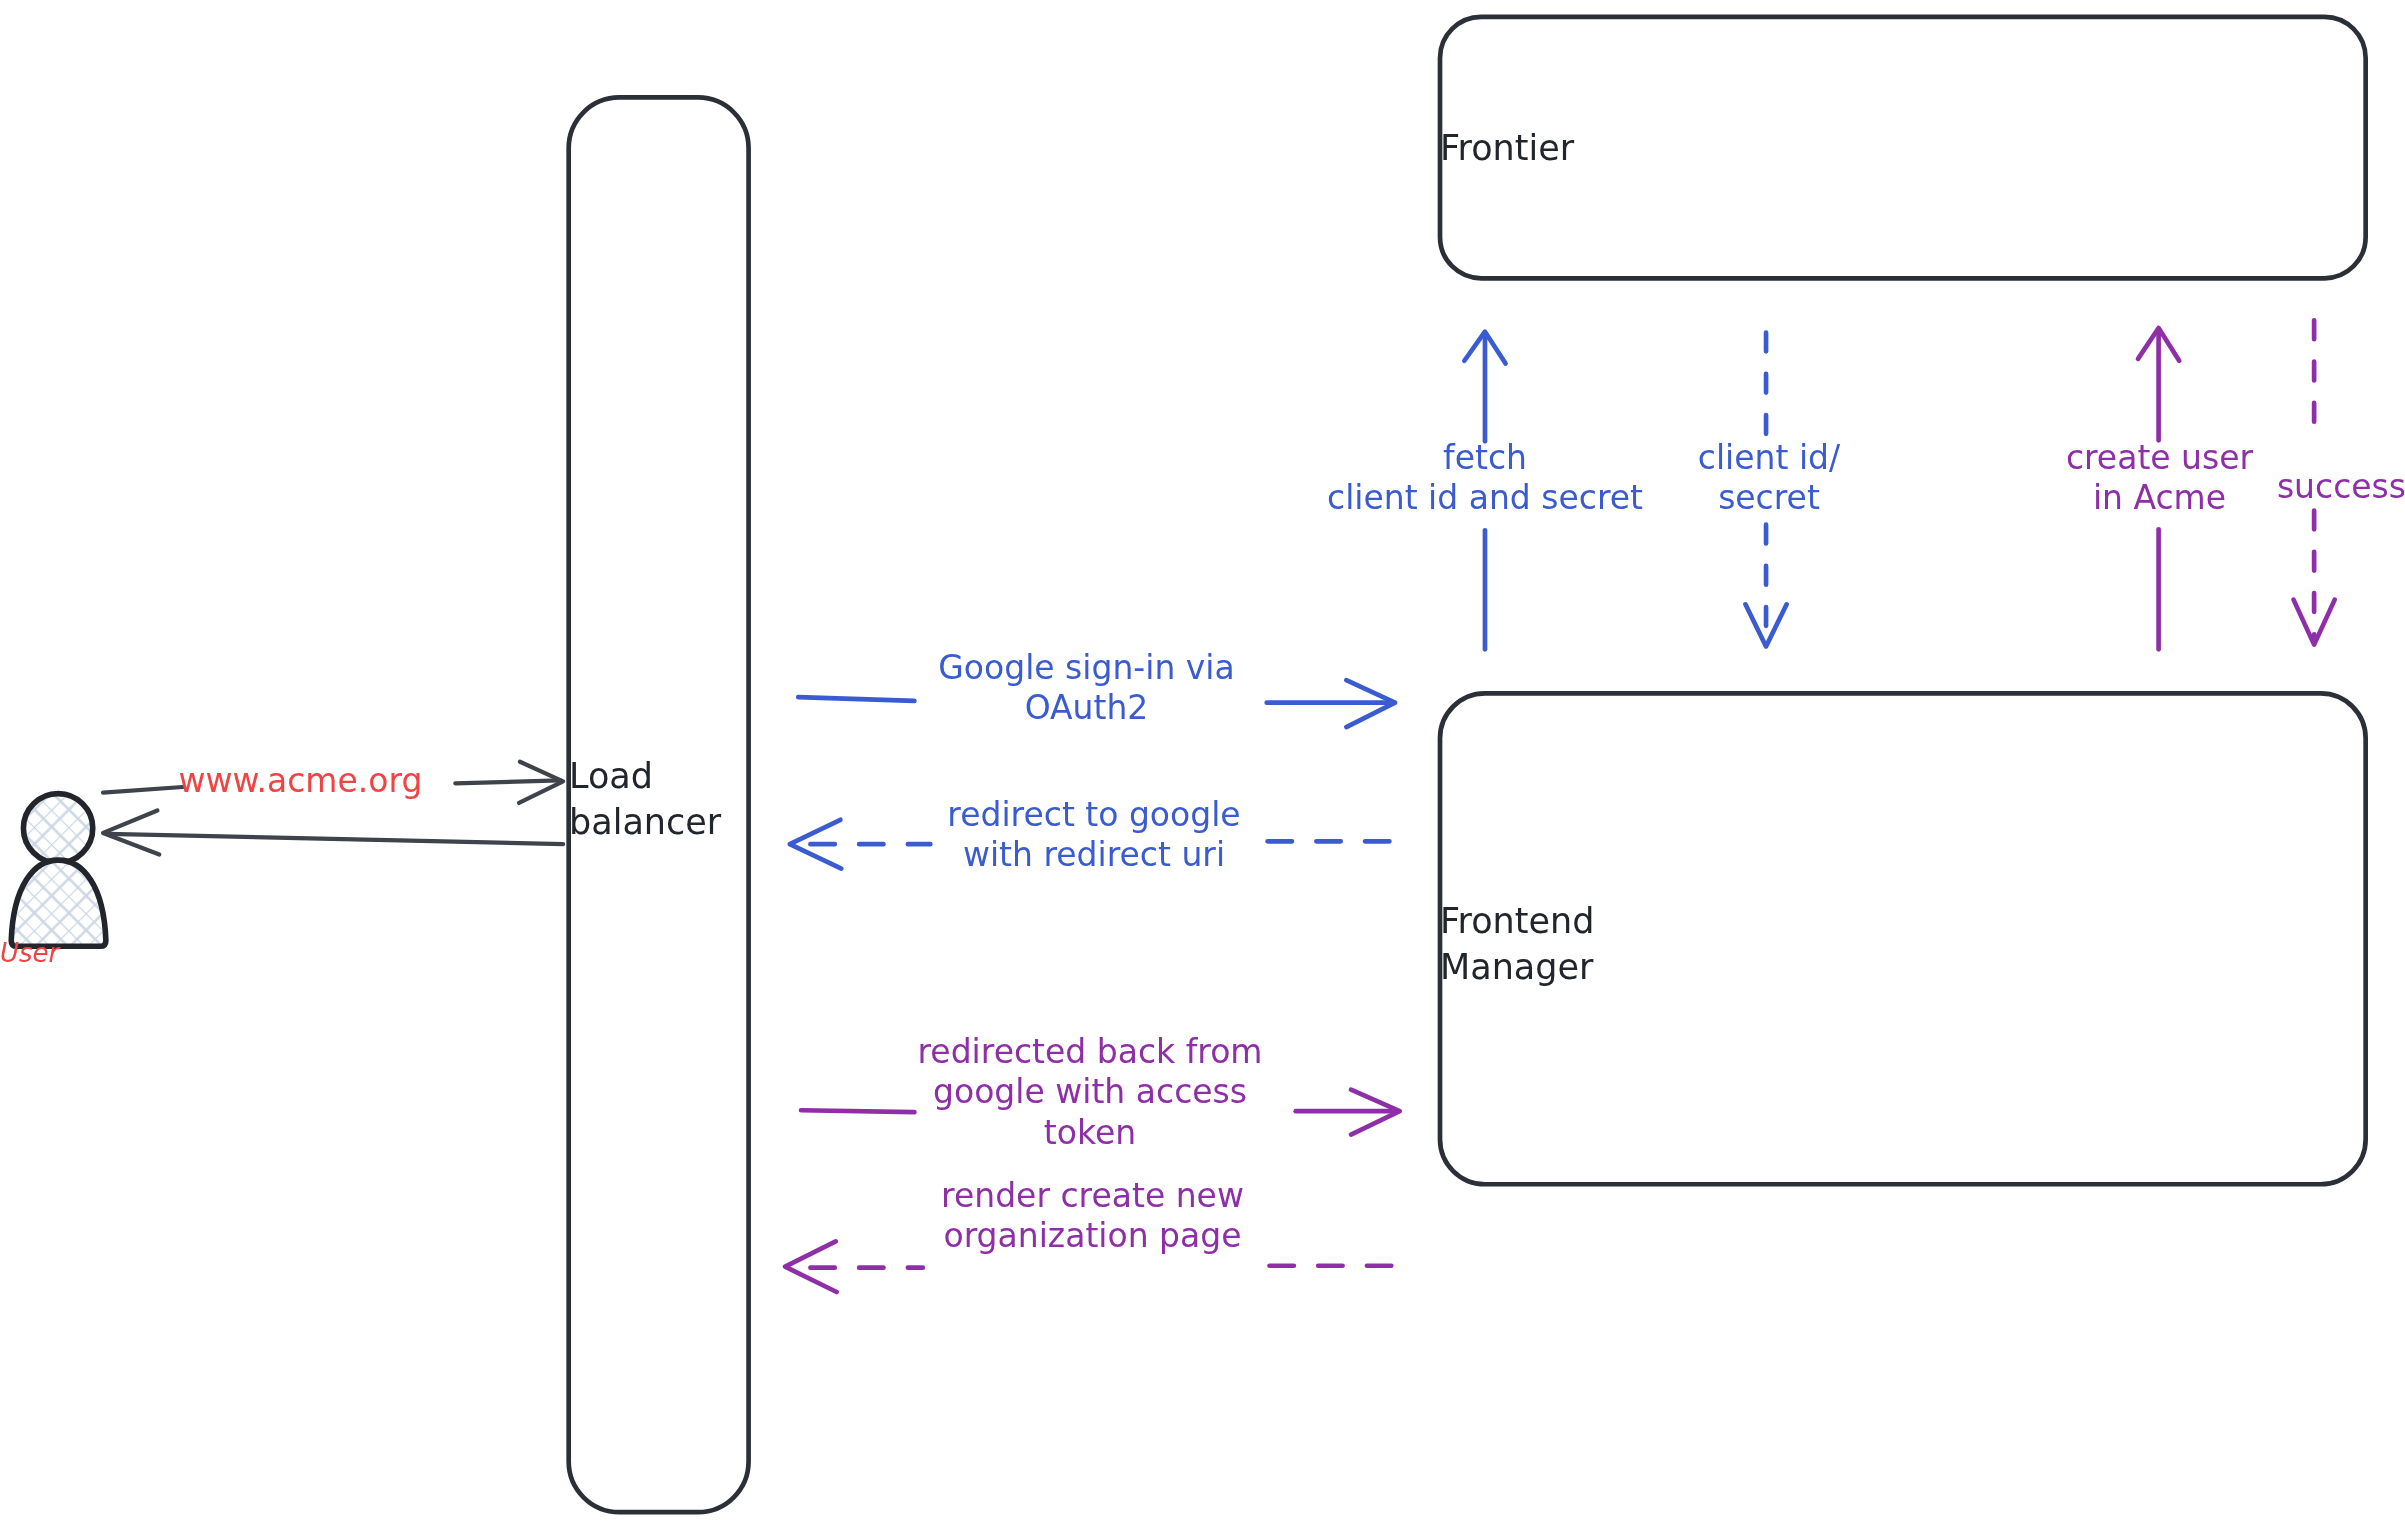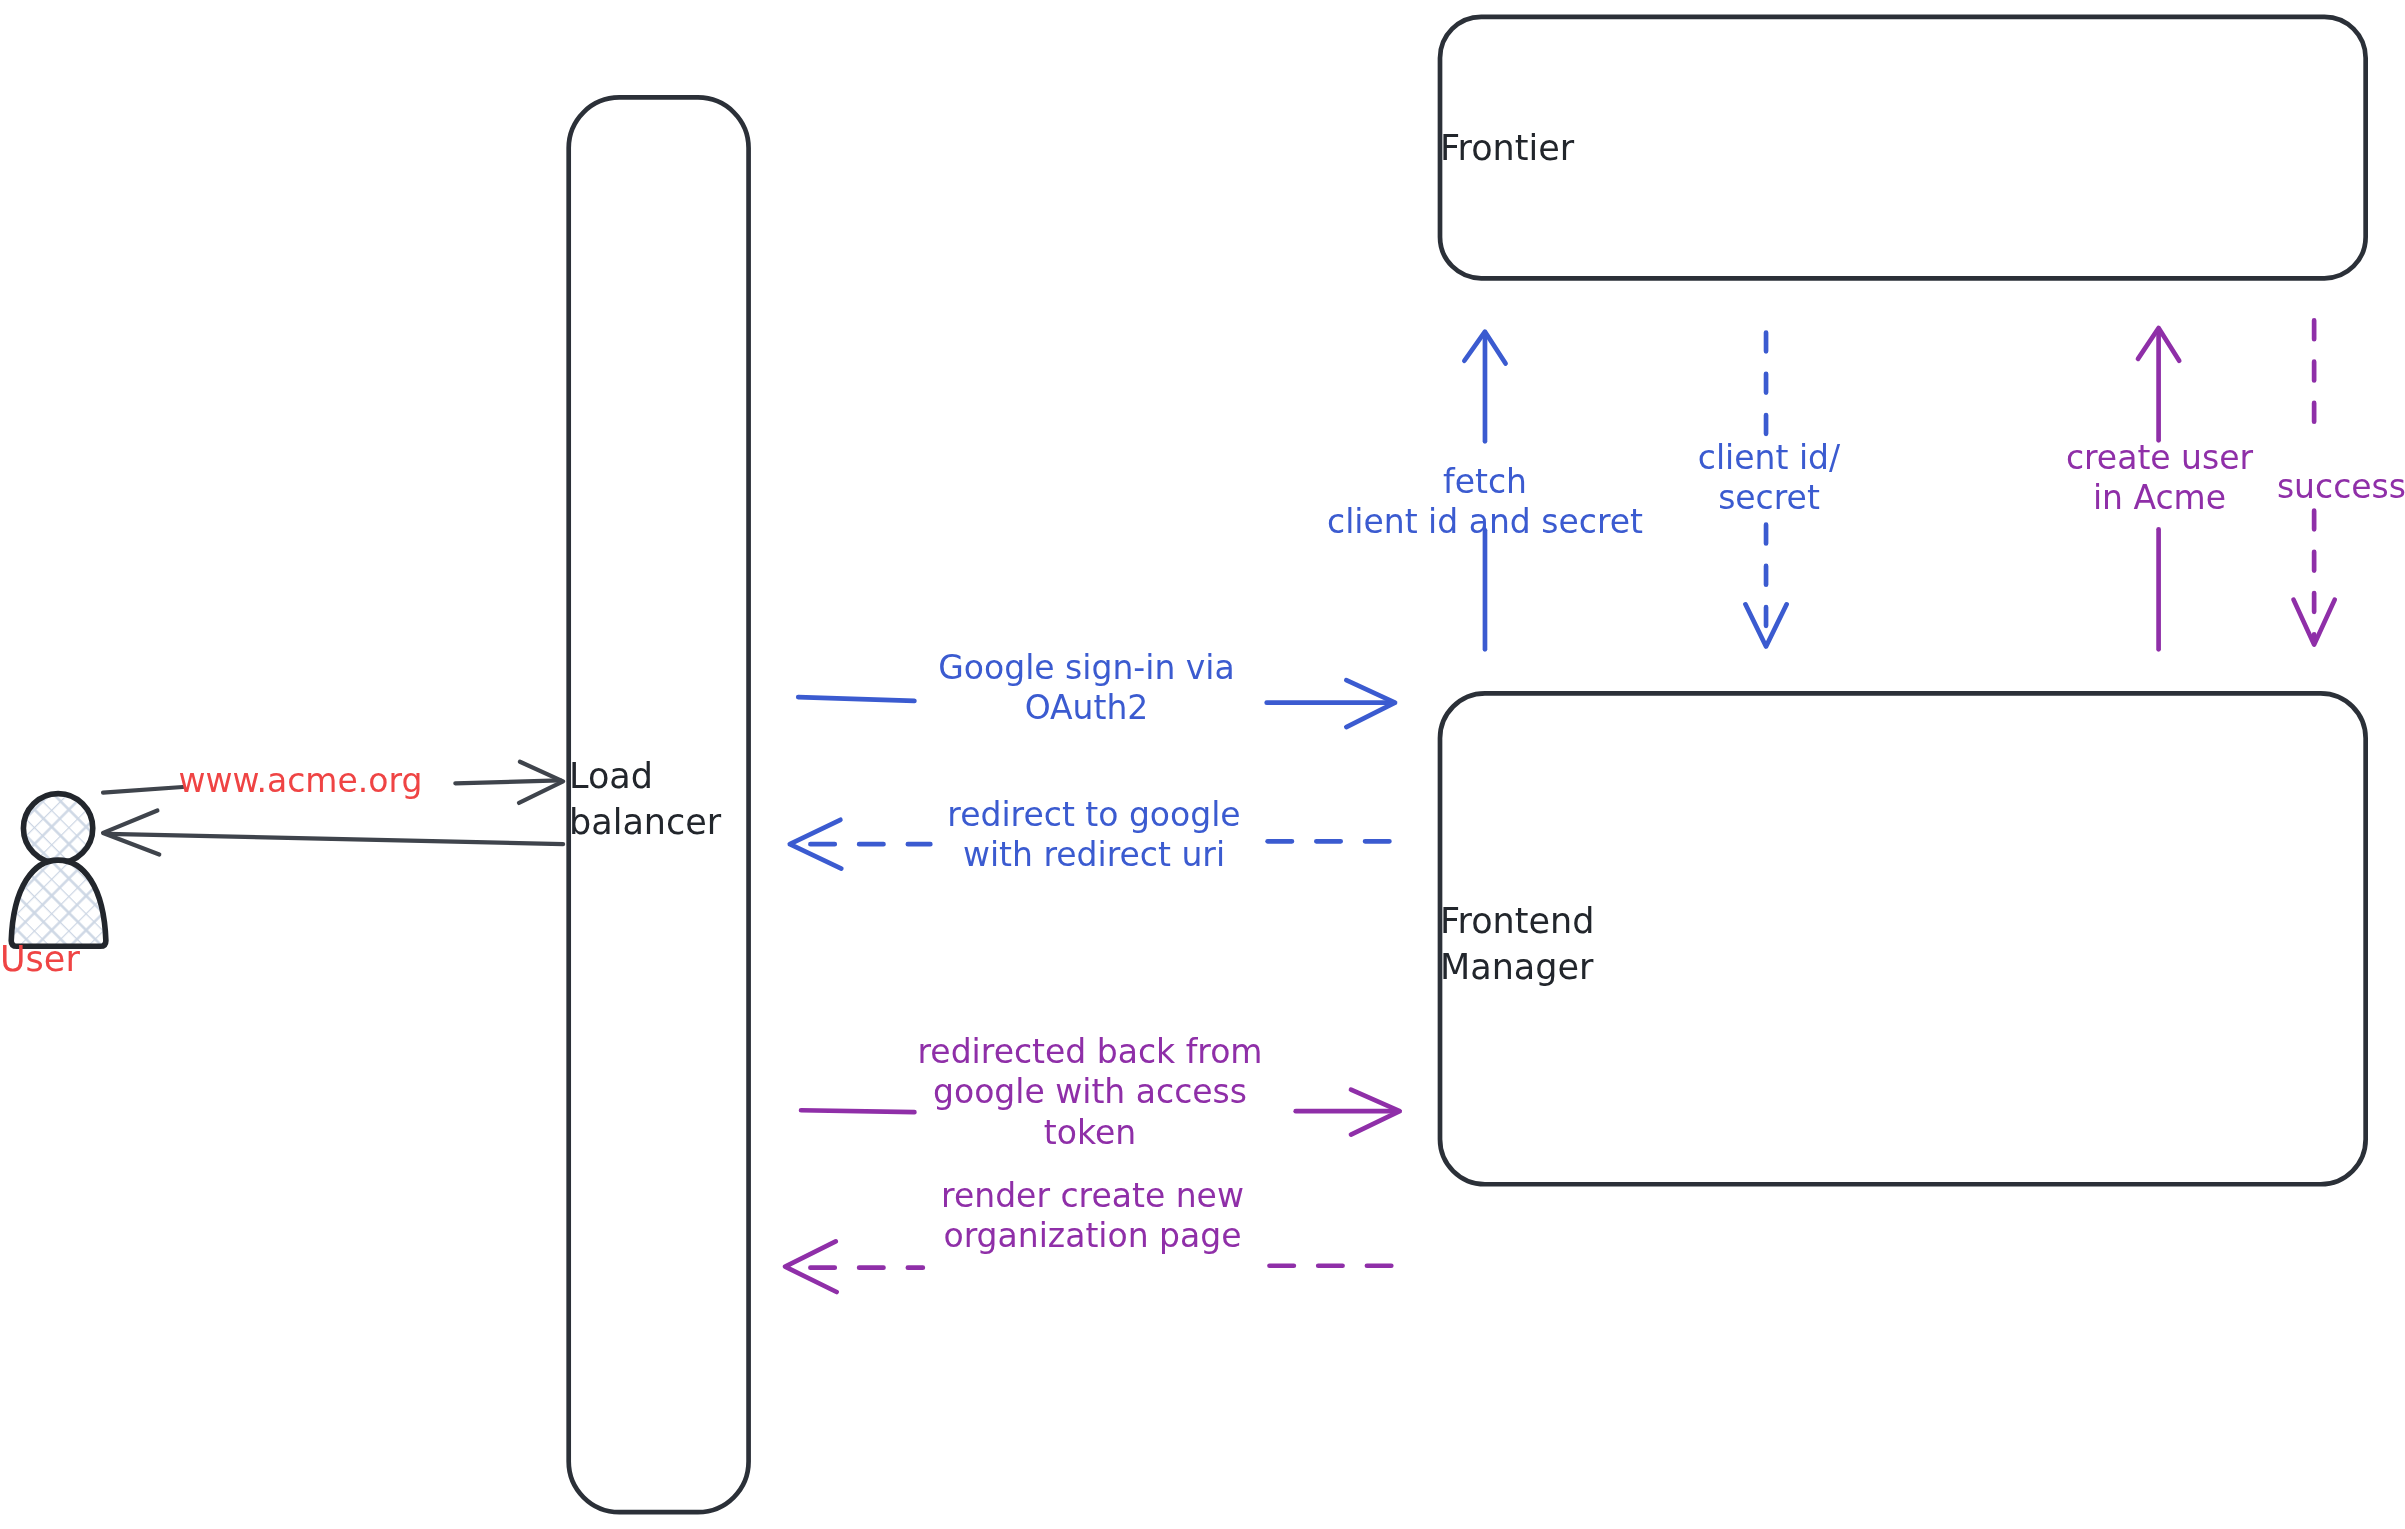--- a/index.html
+++ b/index.html
@@ -39,21 +39,21 @@
     font-family: "DejaVu Sans", sans-serif;
     line-height: 1.22;
     white-space: pre-line;
     pointer-events: none;
   }
   .lbl-blue   { color: #3b5bd0; }
   .lbl-purple { color: #8f2fa8; }
   .lbl-dark   { color: #ef4444; }
   .fs-node    { font-size: 35px; }
   .fs-edge    { font-size: 33px; }
-  .fs-actor   { font-size: 35px; }
+  .fs-actor   { font-size: 26px; font-style: italic; }
 </style>
 </head>
 <body>
 
 <div id="canvas">
 
   <svg id="diagram-svg" viewBox="0 0 2567 1633" xmlns="http://www.w3.org/2000/svg">
     <defs>
       <pattern id="hatch" width="26" height="26" patternUnits="userSpaceOnUse" patternTransform="rotate(45)">
         <rect width="26" height="26" fill="#ffffff"></rect>
@@ -150,21 +150,21 @@
   <div class="edge-label fs-edge lbl-purple" style="left:884px; top:1032px; width:412px;">redirected back from
 google with access
 token</div>
 
   <div class="edge-label fs-edge lbl-blue" style="left:916px; top:795px; width:356px;">redirect to google
 with redirect uri</div>
 
   <div class="edge-label fs-edge lbl-purple" style="left:905px; top:1176px; width:375px;">render create new
 organization page</div>
 
-  <div class="edge-label fs-edge lbl-blue" style="left:1293px; top:438px; width:384px;margin-top:24px;">fetch
+  <div class="edge-label fs-edge lbl-blue" style="left:1293px; top:438px; width:384px;">fetch
 client id and secret</div>
 
   <div class="edge-label fs-edge lbl-blue" style="left:1677px; top:438px; width:184px;">client id/
 secret</div>
 
   <div class="edge-label fs-edge lbl-purple" style="left:2033px; top:438px; width:253px;">create user
 in Acme</div>
 
   <div class="edge-label fs-edge lbl-purple" style="left:2237px; top:467px; width:169px; text-align:right;">success</div>
 

